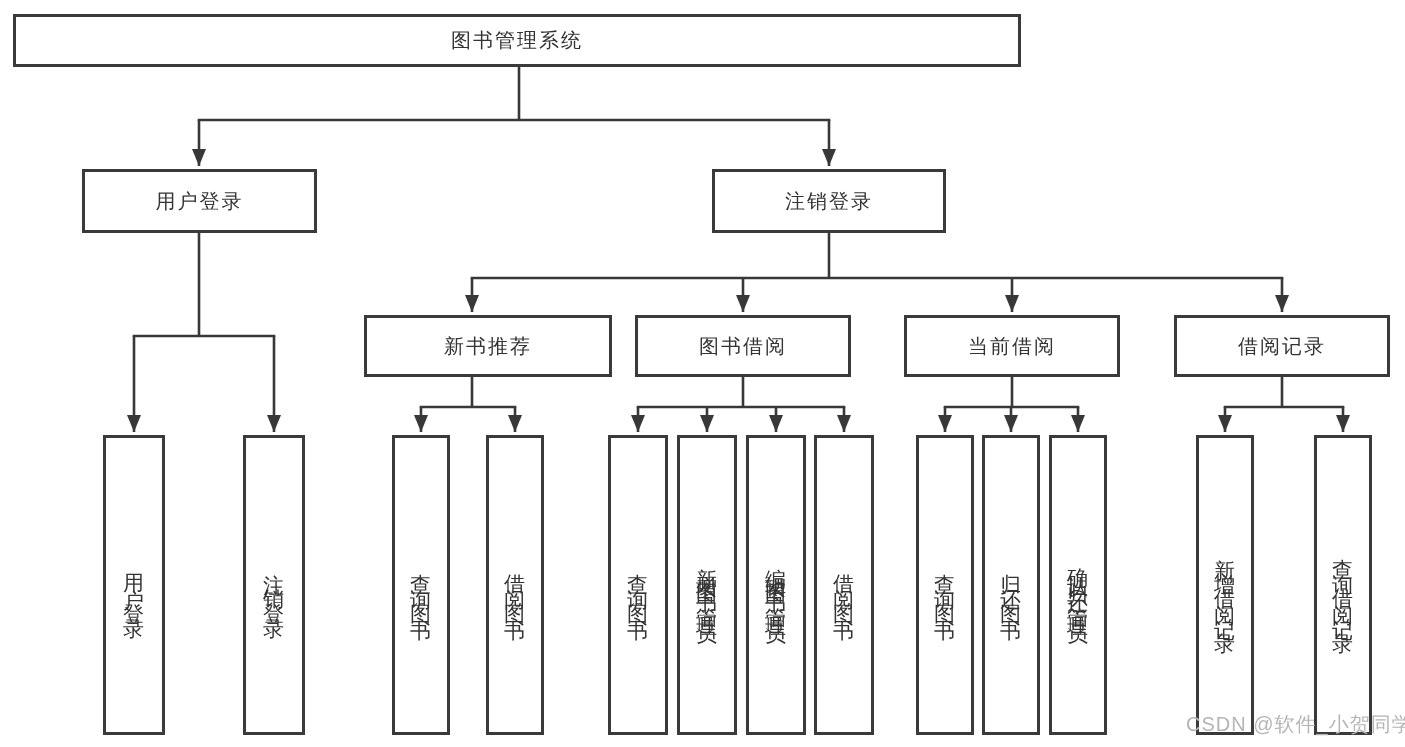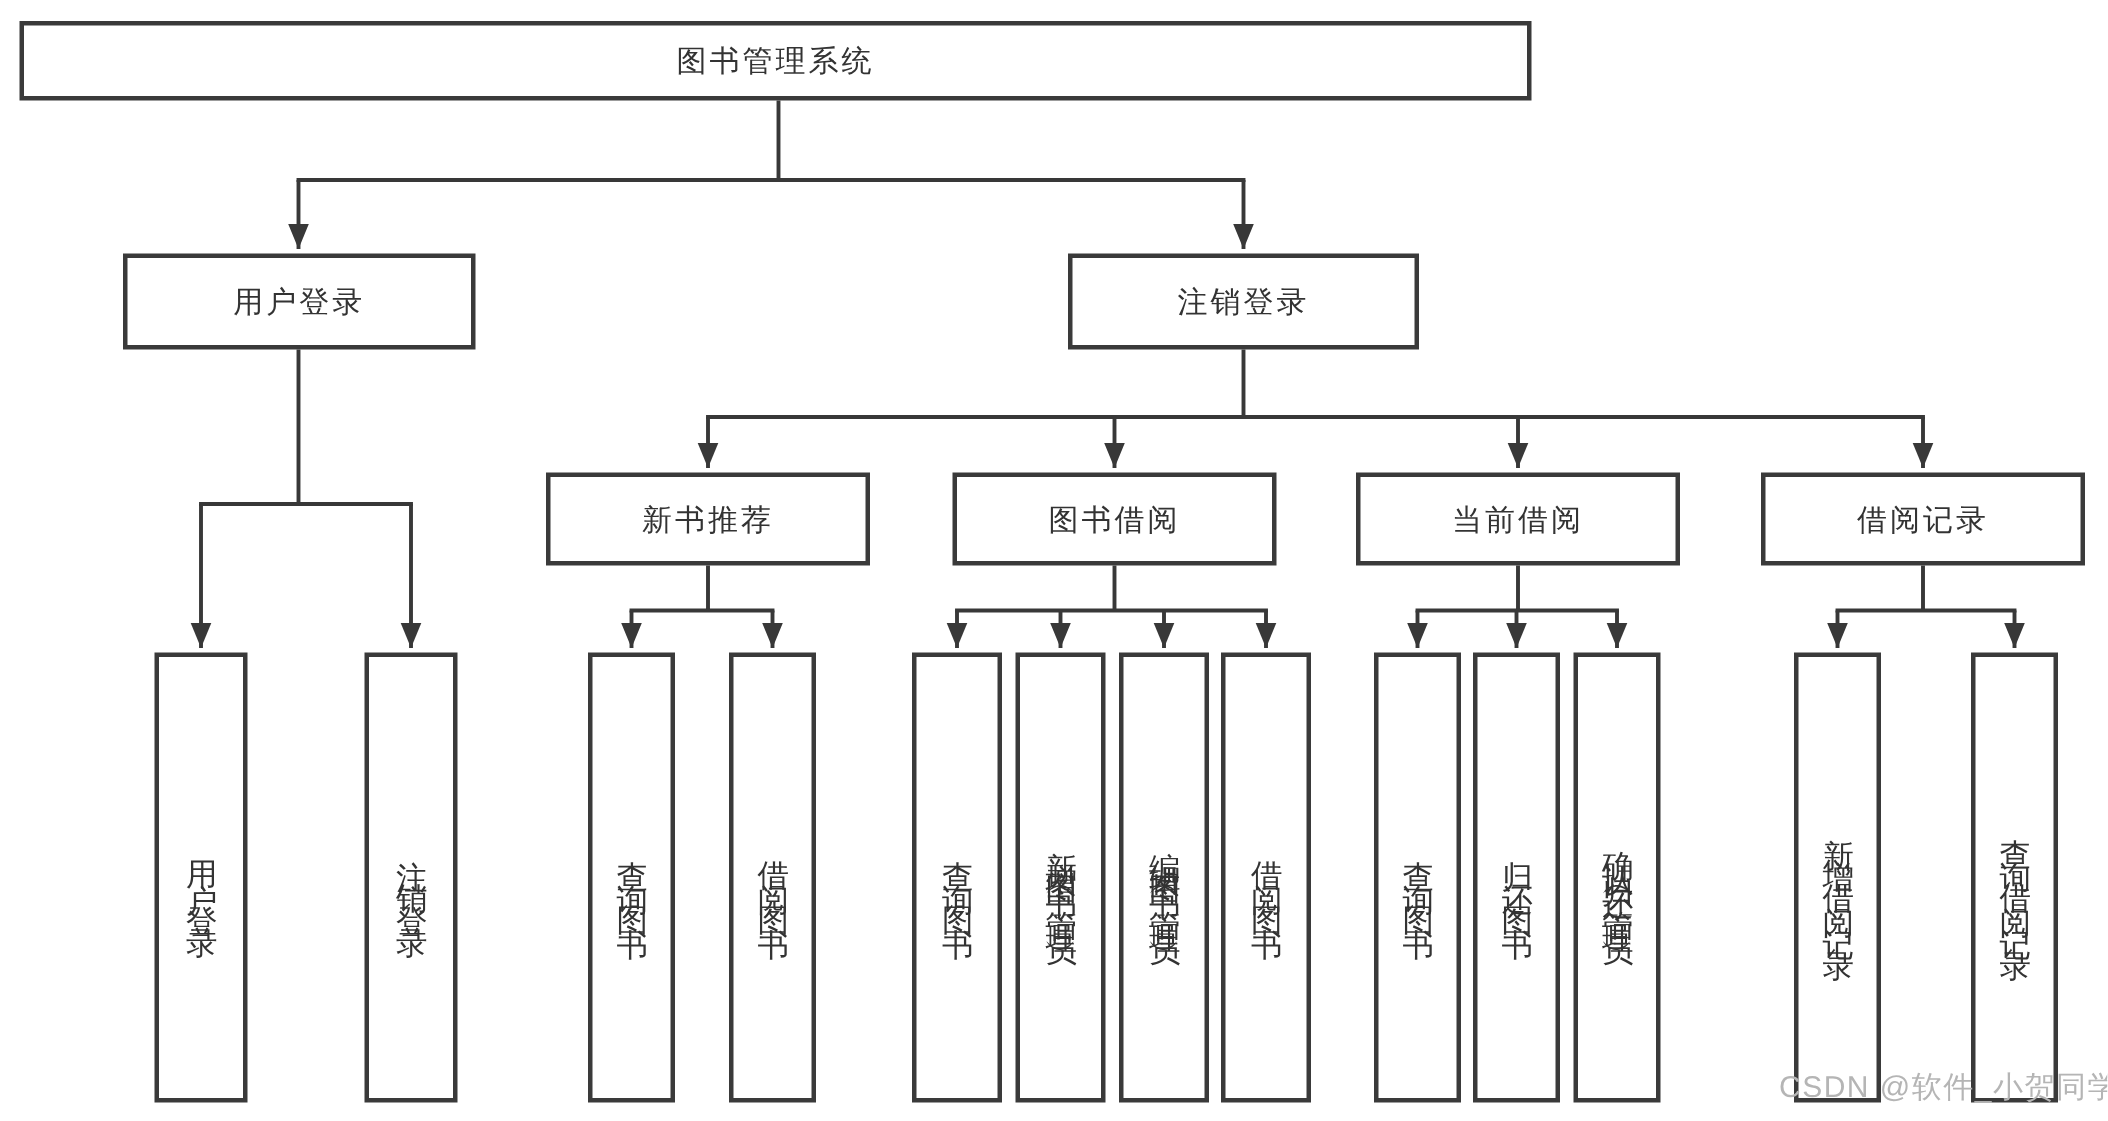--- a/index.html
+++ b/index.html
@@ -86,21 +86,21 @@
 
     <line class="ar" x1="1225" y1="407" x2="1225" y2="432" marker-end="url(#arr)"></line>
     <line class="ar" x1="1343" y1="407" x2="1343" y2="432" marker-end="url(#arr)"></line>
   </svg>
 
   <div class="nd" style="left:13px;top:14px;width:1008px;height:53px;">图书管理系统</div>
 
   <div class="nd" style="left:82px;top:169px;width:235px;height:64px;">用户登录</div>
   <div class="nd" style="left:712px;top:169px;width:234px;height:64px;">注销登录</div>
 
-  <div class="nd" style="left:364px;top:315px;width:216px;height:62px;">新书推荐</div>
+  <div class="nd" style="left:364px;top:315px;width:248px;height:62px;">新书推荐</div>
   <div class="nd" style="left:635px;top:315px;width:216px;height:62px;">图书借阅</div>
   <div class="nd" style="left:904px;top:315px;width:216px;height:62px;">当前借阅</div>
   <div class="nd" style="left:1174px;top:315px;width:216px;height:62px;text-align:right;">借阅记录</div>
 
   <div class="nd leaf" style="left:103px;top:435px;width:62px;height:300px;">用户登录</div>
   <div class="nd leaf" style="left:243px;top:435px;width:62px;height:300px;">注销登录</div>
 
   <div class="nd leaf" style="left:392px;top:435px;width:58px;height:300px;">查询图书</div>
   <div class="nd leaf" style="left:486px;top:435px;width:58px;height:300px;">借阅图书</div>
 

